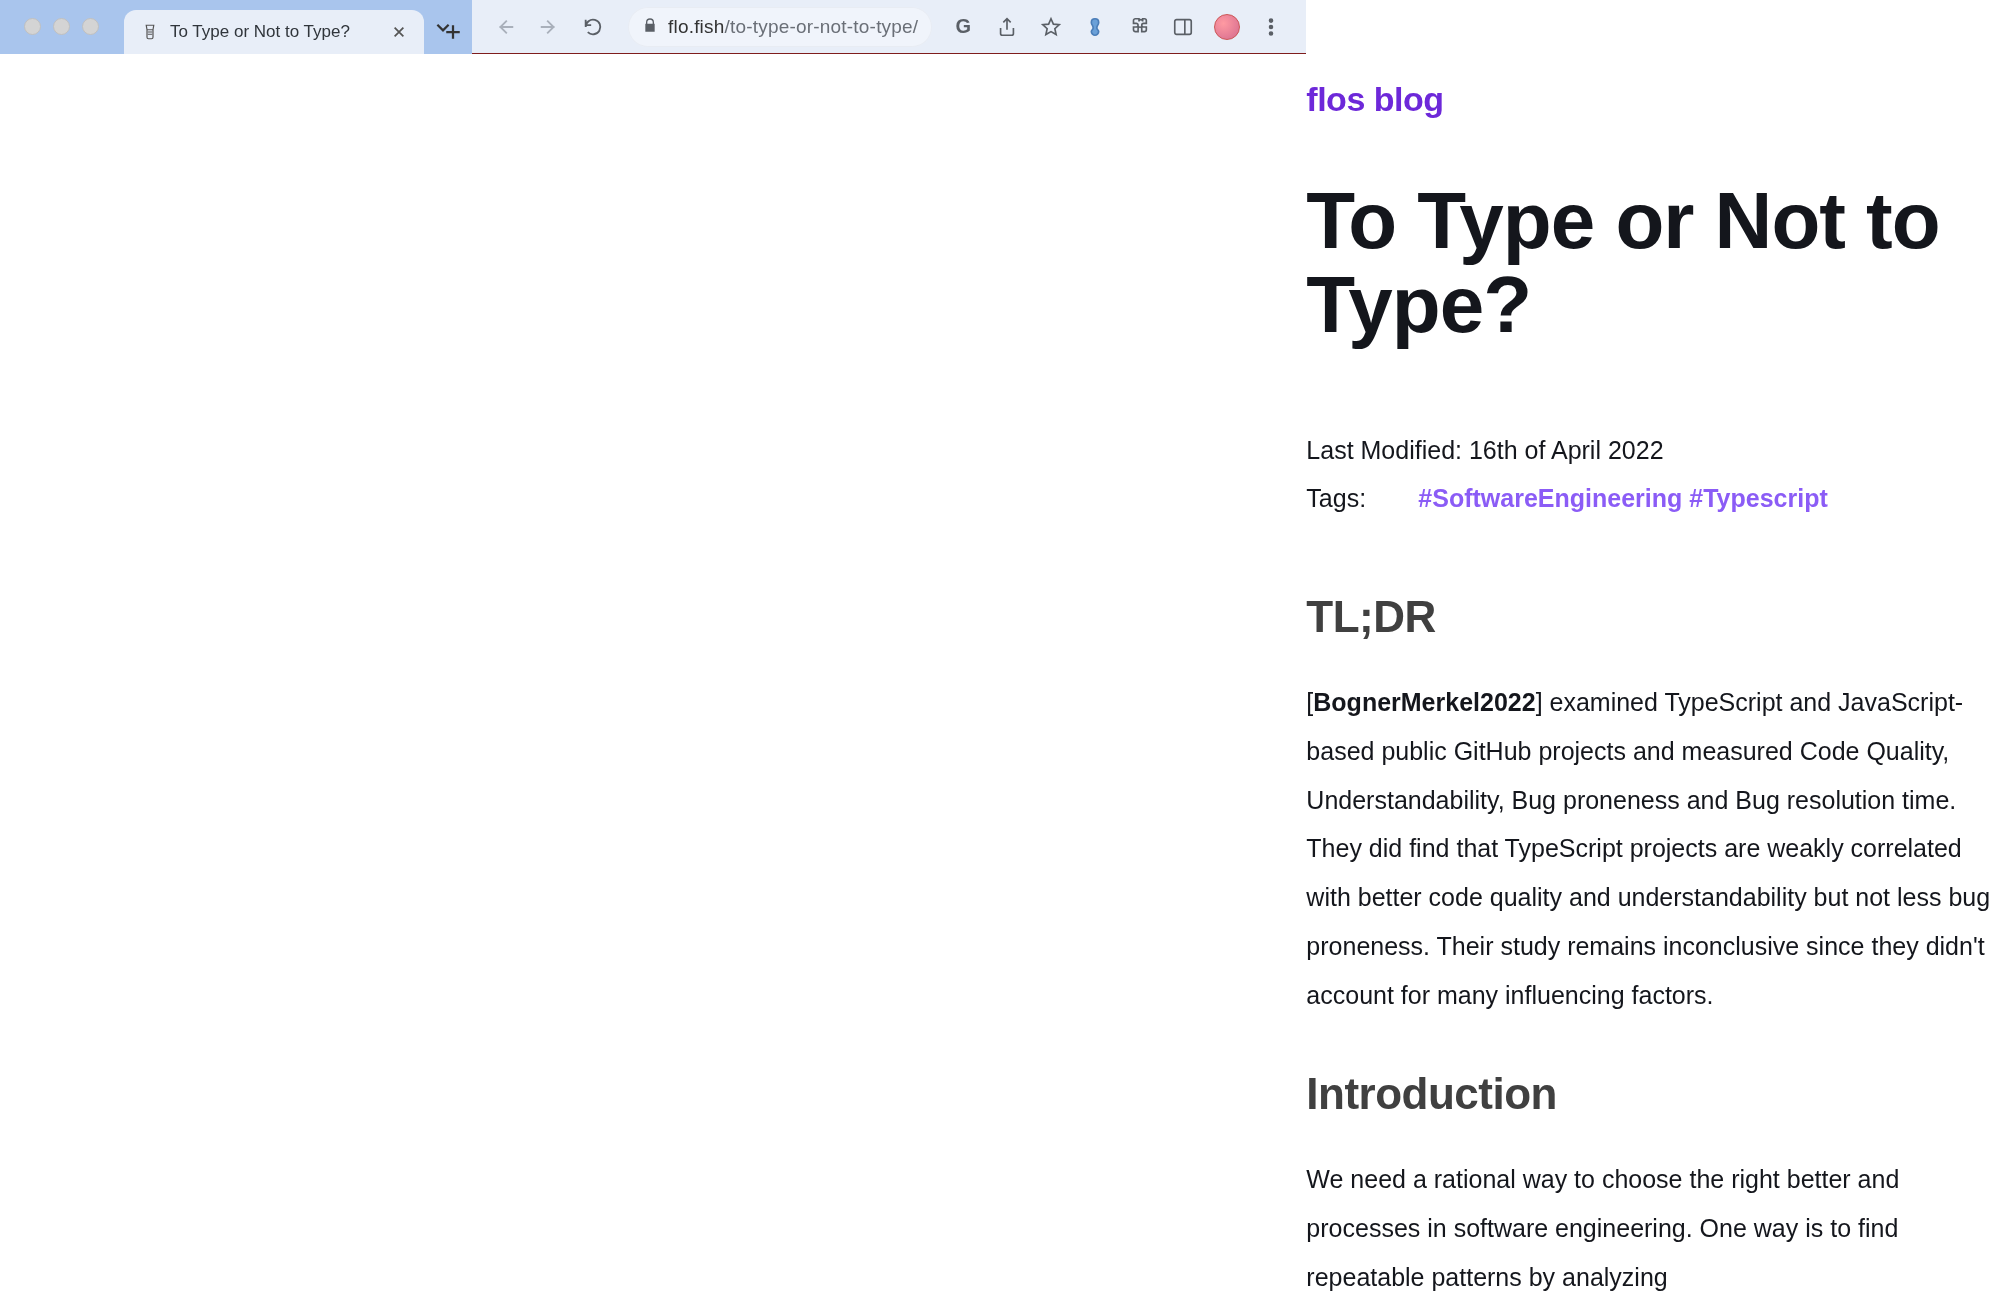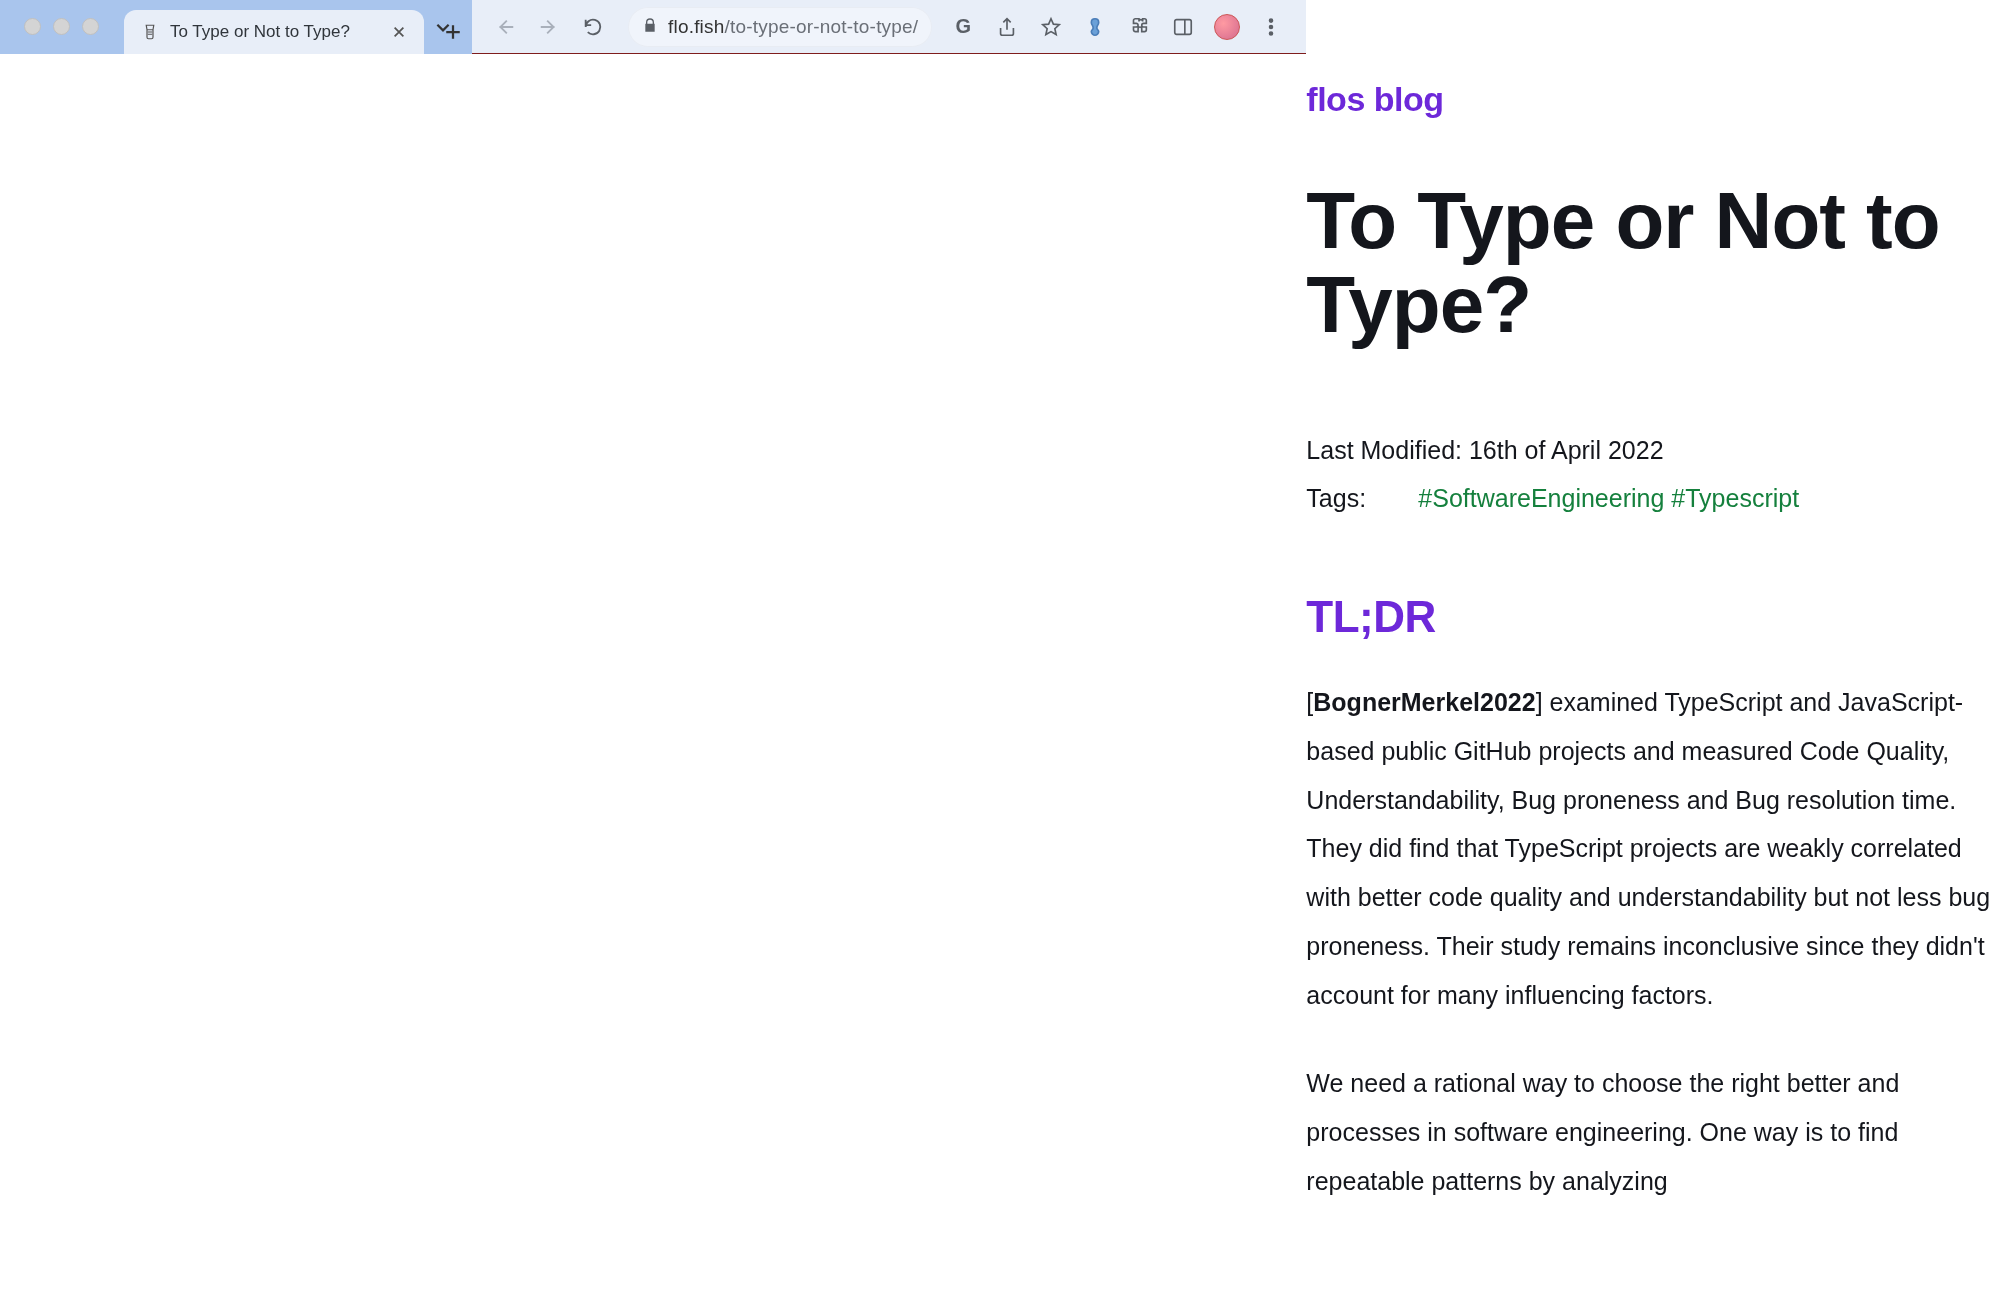--- a/index.html
+++ b/index.html
@@ -94,25 +94,25 @@
     font-size: 80px;
     font-weight: 800;
     color: #14161c;
     line-height: 1.05;
     letter-spacing: -1px;
     margin-bottom: 80px;
   }
   .meta { font-size: 25px; color: #14161c; line-height: 1.9; margin-bottom: 70px; }
   .meta-row { display:flex; gap: 52px; }
   .meta-label { min-width: 60px; }
-  .tags a { color: #15803d; text-decoration: none; font-weight: 400; }
+  .tags a { color: #8b5cf6; text-decoration: none; font-weight: 700; }
   h2.section {
     font-size: 44px;
     font-weight: 800;
-    color: #6d28d9;
+    color: #404040;
     letter-spacing: -0.5px;
     margin: 50px 0 36px 0;
   }
   p.body {
     font-size: 25px;
     line-height: 1.95;
     color: #14161c;
     margin-bottom: 40px;
     max-width: 890px;
   }
@@ -252,20 +252,21 @@
             <span class="tags">
               <a>#SoftwareEngineering</a>
               <a>#Typescript</a>
             </span>
           </div>
         </div>
 
         <h2 class="section">TL;DR</h2>
         <p class="body">[<span class="ref">BognerMerkel2022</span><span>] examined TypeScript and JavaScript-based public GitHub projects and measured Code Quality, Understandability, Bug proneness and Bug resolution time. They did find that TypeScript projects are weakly correlated with better code quality and understandability but not less bug proneness. Their study remains inconclusive since they didn't account for many influencing factors.</span></p>
 
+        <h2 class="section">Introduction</h2>
         <p class="body">We need a rational way to choose the right better and processes in software engineering. One way is to find repeatable patterns by analyzing</p>
 
       </div>
     </div>
     <div class="cursor">↖</div>
   </div>
 
 </div>
 
 </body></html>

